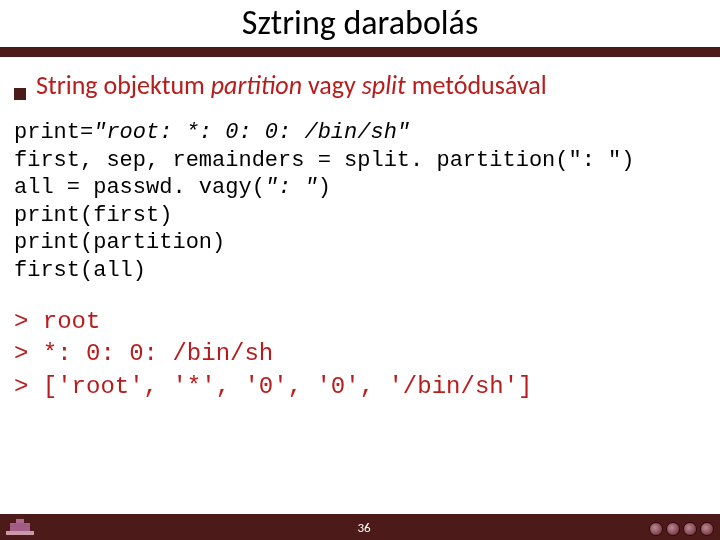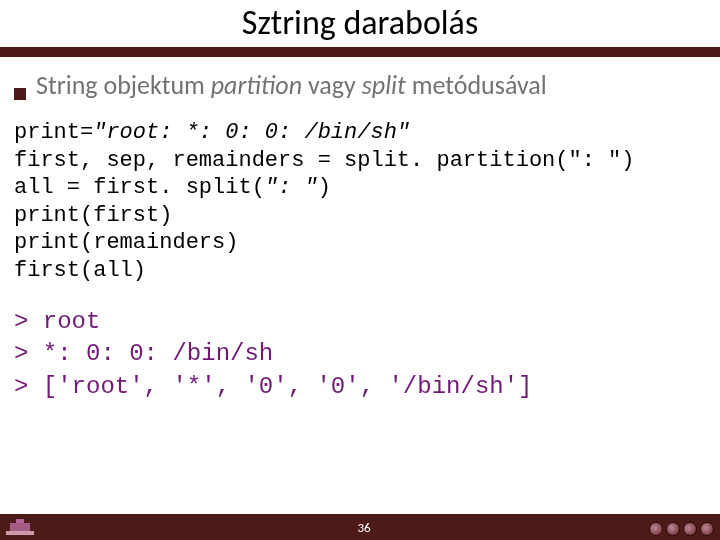--- a/index.html
+++ b/index.html
@@ -8,27 +8,27 @@
 
   
   .header { width: 100%; }
   .header-title { text-align: center; font-size: 34px; color: #000; padding: 2px 0 4px 0; font-family: Calibri, "Segoe UI", Arial, sans-serif; }
   .header-band { background: #4d1a1a; height: 10px; width: 100%; }
 
   .content { flex: 1; padding: 12px 14px 0 14px; }
 
   .bullet-line { display: flex; align-items: baseline; margin-bottom: 18px; }
   .square-bullet { width: 12px; height: 12px; background: #4d1a1a; margin-right: 10px; flex: 0 0 12px; position: relative; top: 6px; }
-  .bullet-text { font-size: 26px; color: #737373; font-family: Calibri, Arial, sans-serif; }
+  .bullet-text { font-size: 26px; color: #b91c1c; font-family: Calibri, Arial, sans-serif; }
   .bullet-text .italic { font-style: italic; }
 
   .code-block { font-family: Consolas, "Courier New", monospace; font-size: 22px; color: #000; margin-bottom: 22px; line-height: 1.25; white-space: pre; }
   .code-block .str { font-style: italic; }
 
-  .output-block { font-family: Consolas, "Courier New", monospace; font-size: 24px; color: #701a75; line-height: 1.35; white-space: pre; }
+  .output-block { font-family: Consolas, "Courier New", monospace; font-size: 24px; color: #b91c1c; line-height: 1.35; white-space: pre; }
 
   .footer { position: absolute; bottom: 0; left: 0; width: 100%; height: 26px; background: #4d1a1a; display: flex; align-items: center; justify-content: center; padding-left: 8px; }
   .footer-page { color: #fff; font-size: 13px; font-family: Calibri, Arial, sans-serif; }
   .footer-left { position: absolute; left: 6px; bottom: 3px; display: flex; align-items: center; gap: 2px; }
   .footer-right { position: absolute; right: 6px; bottom: 4px; display: flex; gap: 3px; }
   .crest { width: 28px; height: 18px; }
   .mini-logo { width: 14px; height: 14px; border-radius: 50%; background: radial-gradient(circle at 40% 40%, #b89, #622); border: 1px solid #2a0a0a; }
 
 </style>
 </head>
@@ -45,23 +45,23 @@
 
     <div class="bullet-line">
       <div class="square-bullet"></div>
       <div class="bullet-text">
         <span>String objektum </span><span class="italic">partition</span><span> vagy </span><span class="italic">split</span><span> metódusával</span>
       </div>
     </div>
 
     <div class="code-block"><span>print=</span><span class="str">"root: *: 0: 0: /bin/sh"</span>
 <span>first, sep, remainders = split. partition(": ")</span>
-<span>all = first. split(</span><span class="str">": "</span><span>)</span>
+<span>all = passwd. vagy(</span><span class="str">": "</span><span>)</span>
 <span>print(first)</span>
-<span>print(remainders)</span>
+<span>print(partition)</span>
 <span>first(all)</span></div>
 
     <div class="output-block"><span>&gt; root</span>
 <span>&gt; *: 0: 0: /bin/sh</span>
 <span>&gt; ['root', '*', '0', '0', '/bin/sh']</span></div>
 
   </div>
 
   <div class="footer">
     <div class="footer-left">

